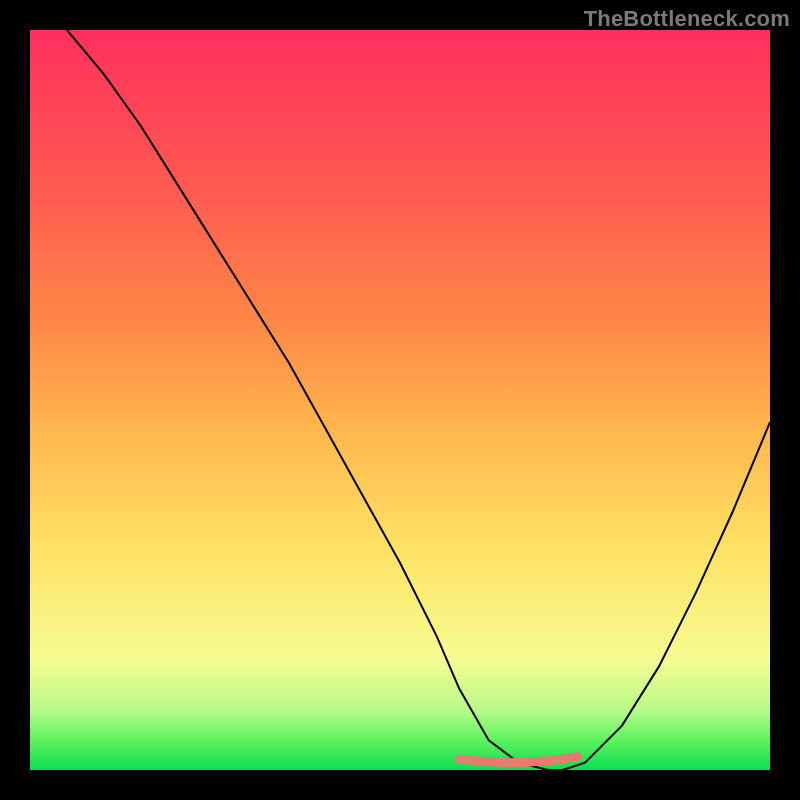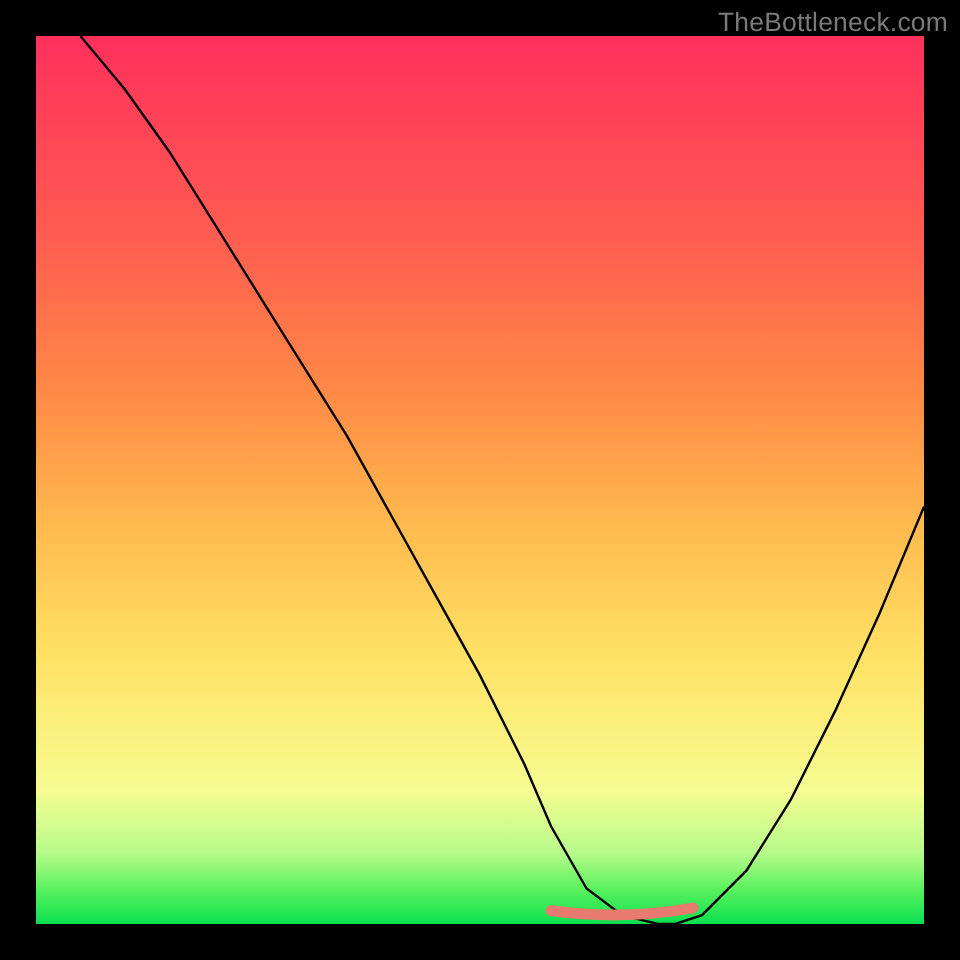--- a/index.html
+++ b/index.html
@@ -1,17 +1,17 @@
 <!DOCTYPE html>
 <html><head>
 <meta charset="utf-8">
 <style>
   * { margin: 0; padding: 0; box-sizing: border-box; }
   body { width: 800px; height: 800px; background: #000; position: relative; font-family: Arial, sans-serif; }
-  .watermark { position: absolute; top: 6px; right: 10px; color: #7a7a7a; font-size: 22px; font-weight: 400; letter-spacing: 0.2px; z-index: 10; }
+  .watermark { position: absolute; top: 6px; right: 10px; color: #7a7a7a; font-size: 22px; font-weight: 700; letter-spacing: 0.2px; z-index: 10; }
   .plot-area { position: absolute; left: 30px; top: 30px; width: 740px; height: 740px; background: linear-gradient(to top, #0bdf4f 0%, #5cf25e 4%, #b7fb8a 8%, #f6fc91 15%, #ffe265 30%, #ffb94e 45%, #ff8946 60%, #ff5b51 78%, #ff305c 100%); }
   .chart-svg { position: absolute; left: 30px; top: 30px; width: 740px; height: 740px; }
 </style>
 </head>
 <body>
 
 <div class="watermark">TheBottleneck.com</div>
 
 <div class="plot-area"></div>
 

